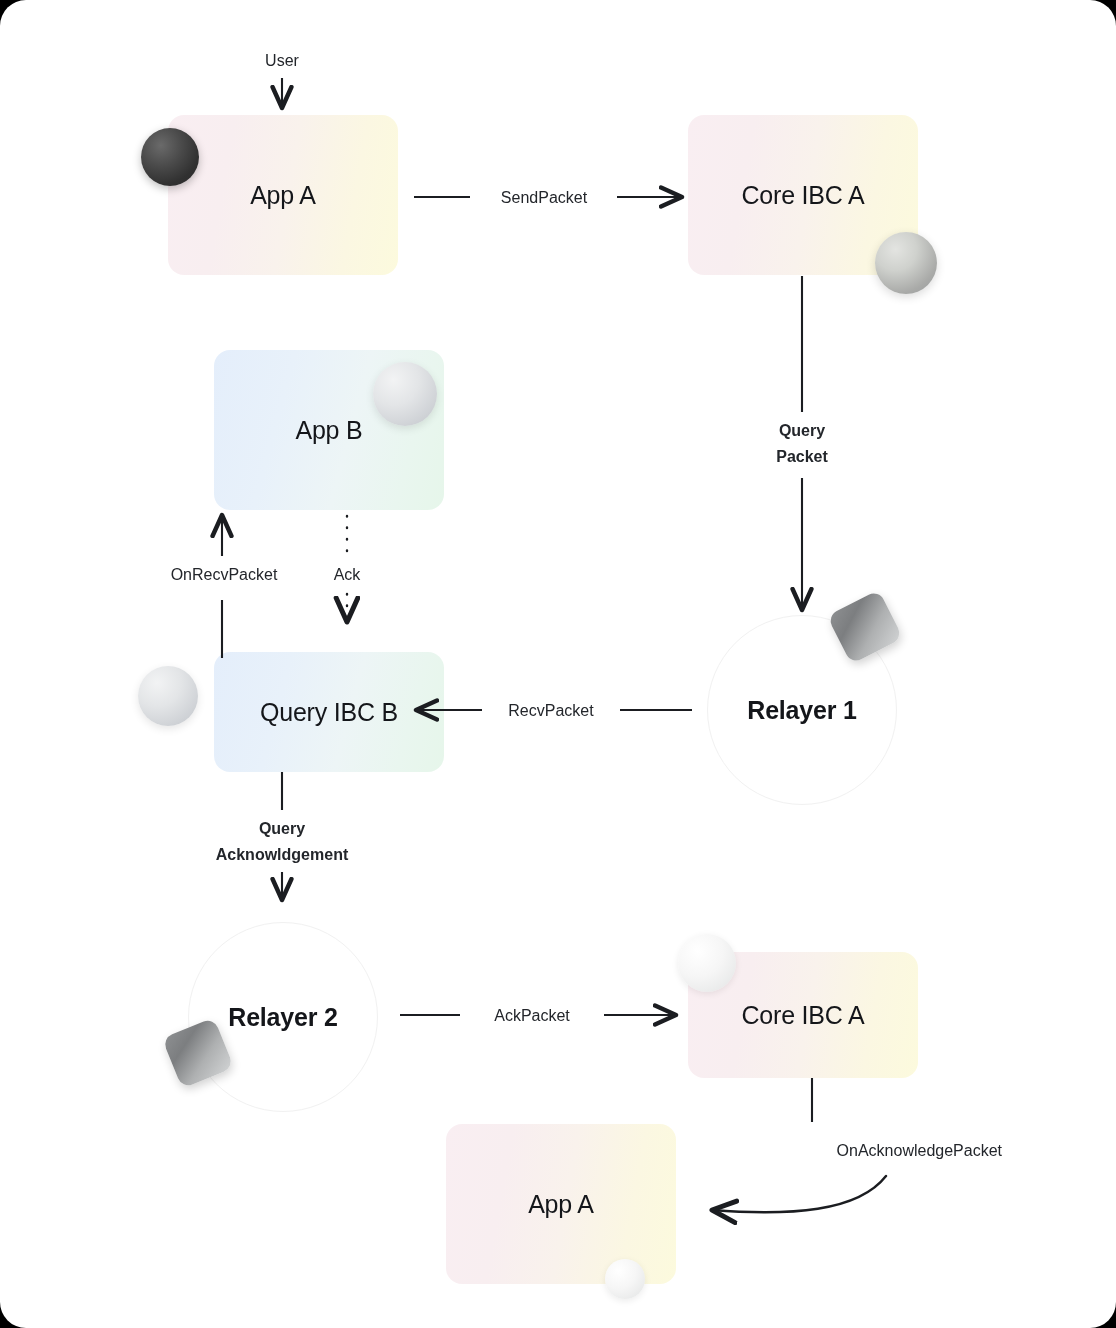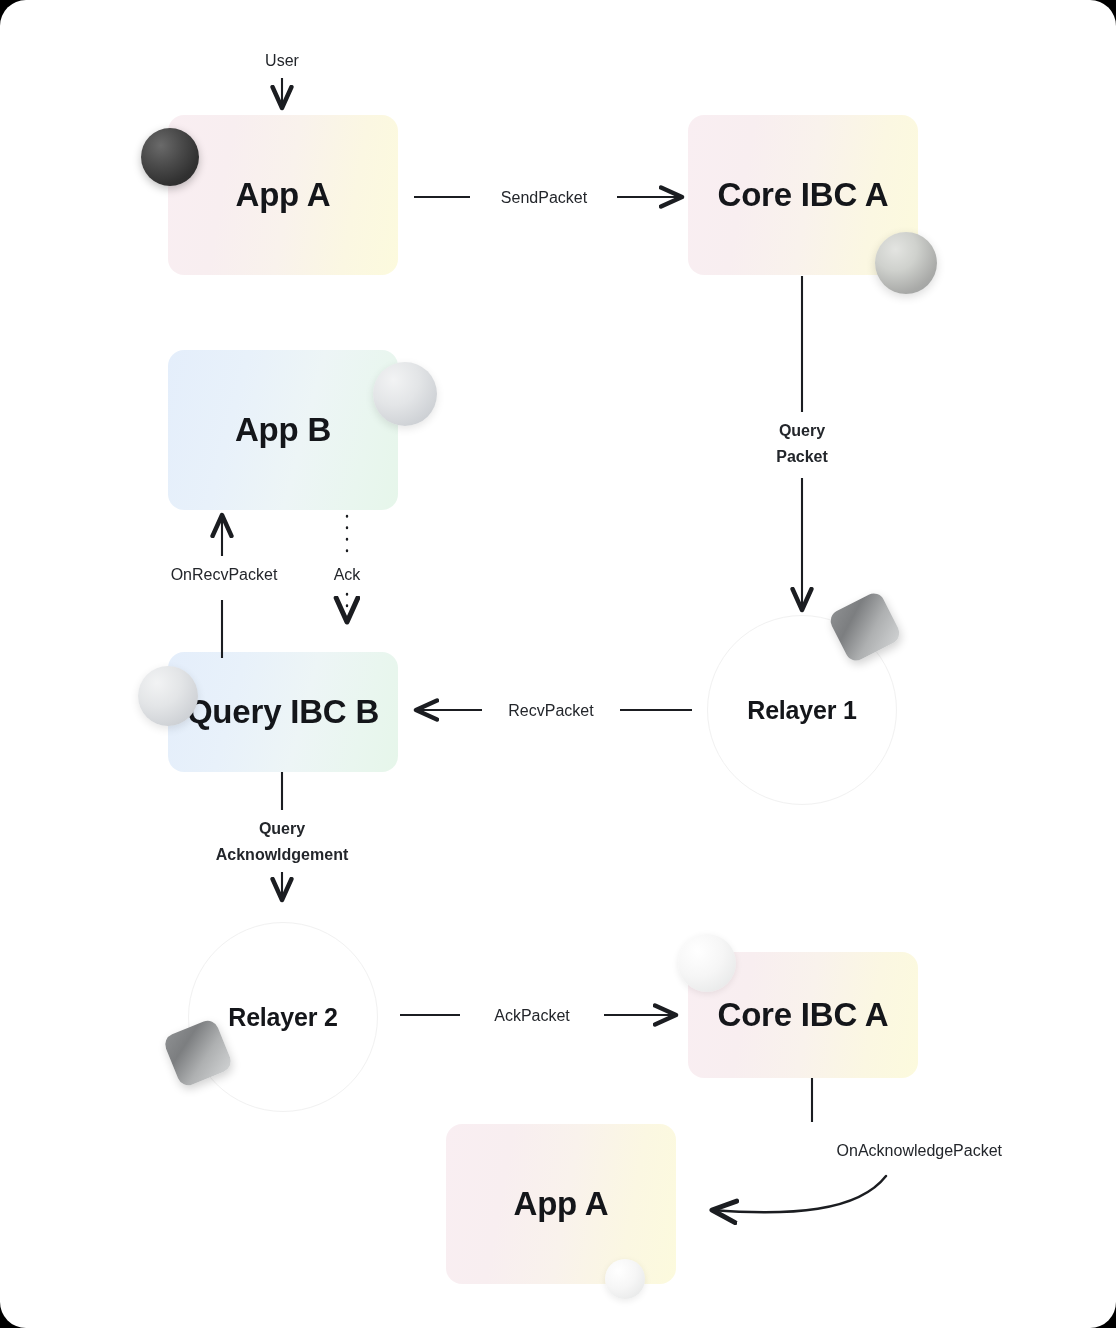--- a/index.html
+++ b/index.html
@@ -19,32 +19,33 @@
 
   
   .node {
     position:absolute;
     border-radius:16px;
     display:flex;
     align-items:center;
     justify-content:center;
   }
   .node .label {
-    font-weight:bold;
-    font-size:33px;
+    font-weight:normal;
+    font-size:25px;
     color:#14161a;
     letter-spacing:-0.2px;
     z-index:4;
     position:relative;
   }
   .grad-warm {
     background:linear-gradient(100deg,#f9eef2 0%,#f8eef0 26%,#f9f2ec 52%,#fbf7e2 78%,#fcfadd 100%);
   }
   .grad-cool {
     background:linear-gradient(105deg,#e4eefb 0%,#e8f1fa 30%,#edf5f6 58%,#e9f6ef 82%,#e6f6ea 100%);
+    margin-left:46px;
   }
 
   
   .circle-node {
     position:absolute;
     border-radius:50%;
     background:#fff;
     border:1px solid #f1f1f1;
     display:flex;
     align-items:center;

